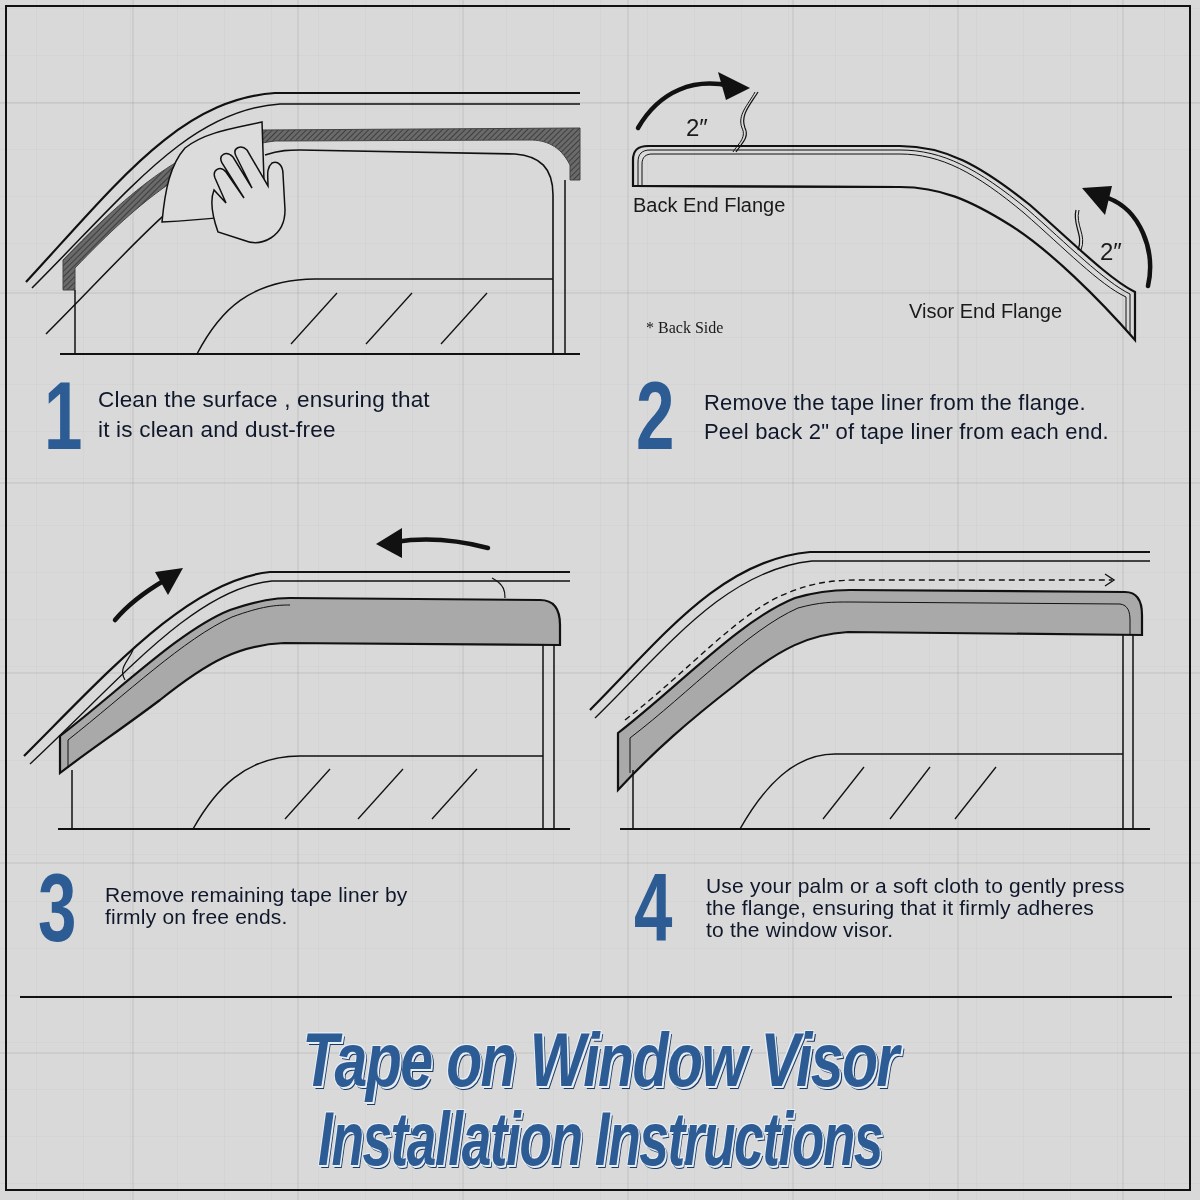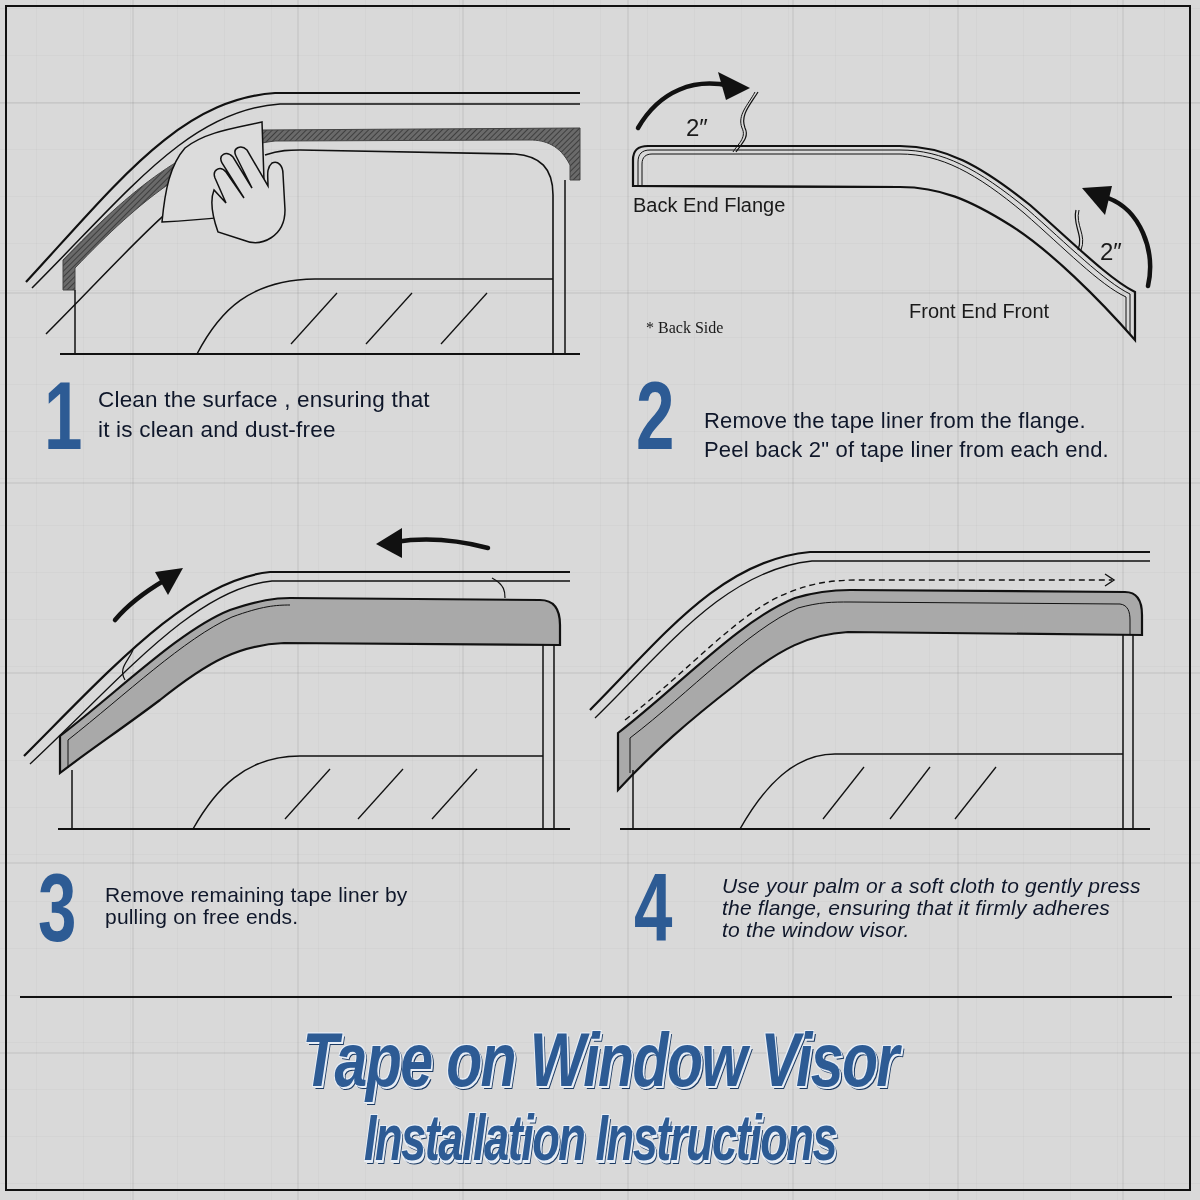--- a/index.html
+++ b/index.html
@@ -20,21 +20,21 @@
   .step-text { position: absolute; font-size: 22.5px; line-height: 30px; color: #0f172a; white-space: pre-line; letter-spacing: 0.2px; }
   .step-text.tight { line-height: 22px; font-size: 21px; }
   .label { position: absolute; font-size: 20px; color: #1a1a1a; white-space: nowrap; }
   .label.small { font-size: 16px; }
   .divider { position: absolute; left: 20px; top: 996px; width: 1152px; height: 2px; background: #111; }
   .title { position: absolute; left: 0; width: 1200px; text-align: center; font-family: "Liberation Sans", sans-serif; font-weight: bold; font-style: italic; color: #2d5b94; white-space: nowrap;
     text-shadow: 2px 2px 0 #e8eef6, 3px 3px 0 #1b3a63, -1px -1px 0 #e8eef6, 1px -1px 0 #e8eef6, -1px 1px 0 #e8eef6; }
   .title .inner { display: inline-block; transform-origin: center top; }
   .title-1 { top: 1018px; font-size: 72px; line-height: 80px; }
   .title-1 .inner { transform: scaleX(0.82) scaleY(1.05); letter-spacing: -2px; }
-  .title-2 { top: 1088px; font-size: 61px; line-height: 96px; }
+  .title-2 { top: 1088px; font-size: 72px; line-height: 96px; }
   .title-2 .inner { transform: scaleX(0.74) scaleY(1.05); letter-spacing: -2px; }
 </style>
 </head>
 <body>
 
 <div class="grid"></div>
 <div class="frame"></div>
 
 <div class="panel" style="left:0;top:0;width:600px;height:480px;">
   <svg width="600" height="480">
@@ -88,24 +88,24 @@
 
     <path d="M548 286 C556 250 540 210 508 198" fill="none" stroke="#111" stroke-width="4.5" stroke-linecap="round"></path>
     <path d="M482 188 L512 186 L505 215 Z" fill="#111"></path>
 
     <path d="M476 210 C472 225 484 235 478 250" fill="none" stroke="#111" stroke-width="1.2"></path>
     <path d="M479 210 C475 225 487 235 481 250" fill="none" stroke="#111" stroke-width="1"></path>
   </svg>
   <div class="label" style="left:86px;top:114px;font-size:24px;">2″</div>
   <div class="label" style="left:500px;top:238px;font-size:24px;">2″</div>
   <div class="label" style="left:33px;top:194px;">Back End Flange</div>
-  <div class="label" style="left:309px;top:300px;">Front End Front</div>
+  <div class="label" style="left:309px;top:300px;">Visor End Flange</div>
   <div class="label small" style="left:46px;top:319px;font-family:Liberation Serif, serif;">* Back Side</div>
   <div class="step-num" style="left:36px;top:368px;">2</div>
-  <div class="step-text" style="left:104px;top:388px;line-height:29px;font-size:22px;margin-top:18px;">Remove the tape liner from the flange.
+  <div class="step-text" style="left:104px;top:388px;line-height:29px;font-size:22px;">Remove the tape liner from the flange.
 Peel back 2" of tape liner from each end.</div>
 </div>
 
 <div class="panel" style="left:0;top:480px;width:600px;height:500px;">
   <svg width="600" height="500">
 
     <path d="M115 140 C130 122 148 110 165 100" fill="none" stroke="#111" stroke-width="4.5" stroke-linecap="round"></path>
     <path d="M183 88 L155 92 L168 115 Z" fill="#111"></path>
     <path d="M488 68 C450 58 420 58 395 62" fill="none" stroke="#111" stroke-width="4.5" stroke-linecap="round"></path>
     <path d="M376 64 L402 48 L402 78 Z" fill="#111"></path>
@@ -124,21 +124,21 @@
     <line x1="543" y1="165" x2="543" y2="349" stroke="#111" stroke-width="1.5"></line>
     <line x1="554" y1="165" x2="554" y2="349" stroke="#111" stroke-width="1.5"></line>
     <line x1="58" y1="349" x2="570" y2="349" stroke="#111" stroke-width="2.2"></line>
     <path d="M193 349 C215 310 245 276 300 276 L543 276" fill="none" stroke="#111" stroke-width="1.5"></path>
     <line x1="285" y1="339" x2="330" y2="289" stroke="#111" stroke-width="1.3"></line>
     <line x1="358" y1="339" x2="403" y2="289" stroke="#111" stroke-width="1.3"></line>
     <line x1="432" y1="339" x2="477" y2="289" stroke="#111" stroke-width="1.3"></line>
   </svg>
   <div class="step-num" style="left:38px;top:380px;">3</div>
   <div class="step-text tight" style="left:105px;top:404px;">Remove remaining tape liner by
-pulling on free ends.</div>
+firmly on free ends.</div>
 </div>
 
 <div class="panel" style="left:600px;top:480px;width:600px;height:500px;">
   <svg width="600" height="500">
 
     <path d="M-10 230 C60 160 120 80 210 72 L550 72" fill="none" stroke="#111" stroke-width="2.2"></path>
     <path d="M-5 238 C65 170 125 90 212 81 L550 81" fill="none" stroke="#111" stroke-width="1.3"></path>
 
     <path d="M25 240 C90 190 140 130 190 112 C215 102 235 100 260 100 L512 100" fill="none" stroke="#111" stroke-width="1.4" stroke-dasharray="6 4"></path>
     <path d="M505 94 L514 100 L505 106" fill="none" stroke="#111" stroke-width="1.4"></path>
@@ -150,21 +150,21 @@
     <line x1="33" y1="290" x2="33" y2="349" stroke="#111" stroke-width="1.5"></line>
     <line x1="523" y1="155" x2="523" y2="349" stroke="#111" stroke-width="1.5"></line>
     <line x1="533" y1="155" x2="533" y2="349" stroke="#111" stroke-width="1.5"></line>
     <line x1="20" y1="349" x2="550" y2="349" stroke="#111" stroke-width="2.2"></line>
     <path d="M140 349 C165 305 195 274 235 274 L523 274" fill="none" stroke="#111" stroke-width="1.5"></path>
     <line x1="223" y1="339" x2="264" y2="287" stroke="#111" stroke-width="1.3"></line>
     <line x1="290" y1="339" x2="330" y2="287" stroke="#111" stroke-width="1.3"></line>
     <line x1="355" y1="339" x2="396" y2="287" stroke="#111" stroke-width="1.3"></line>
   </svg>
   <div class="step-num" style="left:34px;top:380px;">4</div>
-  <div class="step-text tight" style="left:122px;top:395px;font-style:italic;">Use your palm or a soft cloth to gently press
+  <div class="step-text tight" style="left:106px;top:395px;">Use your palm or a soft cloth to gently press
 the flange, ensuring that it firmly adheres
 to the window visor.</div>
 </div>
 
 <div class="divider"></div>
 
 <div class="title title-1"><span class="inner">Tape on Window Visor</span></div>
 <div class="title title-2"><span class="inner">Installation Instructions</span></div>
 
 </body></html>

